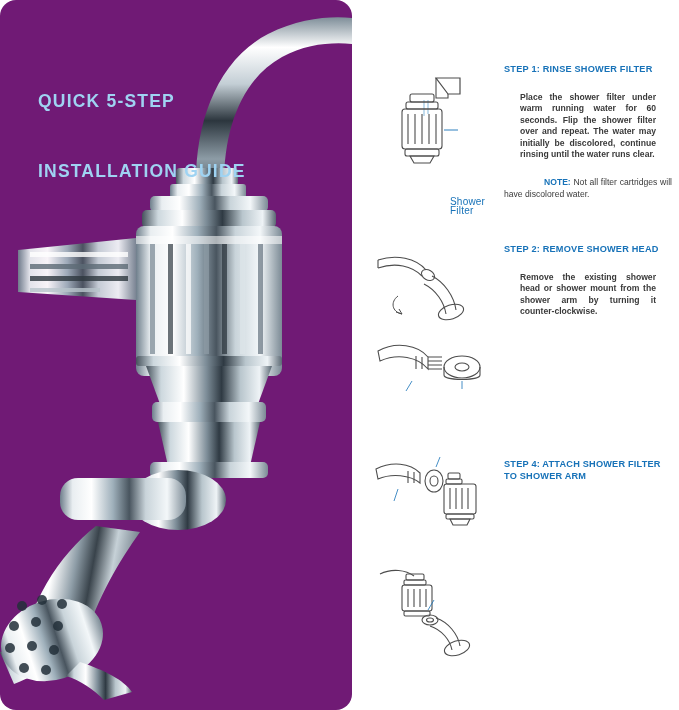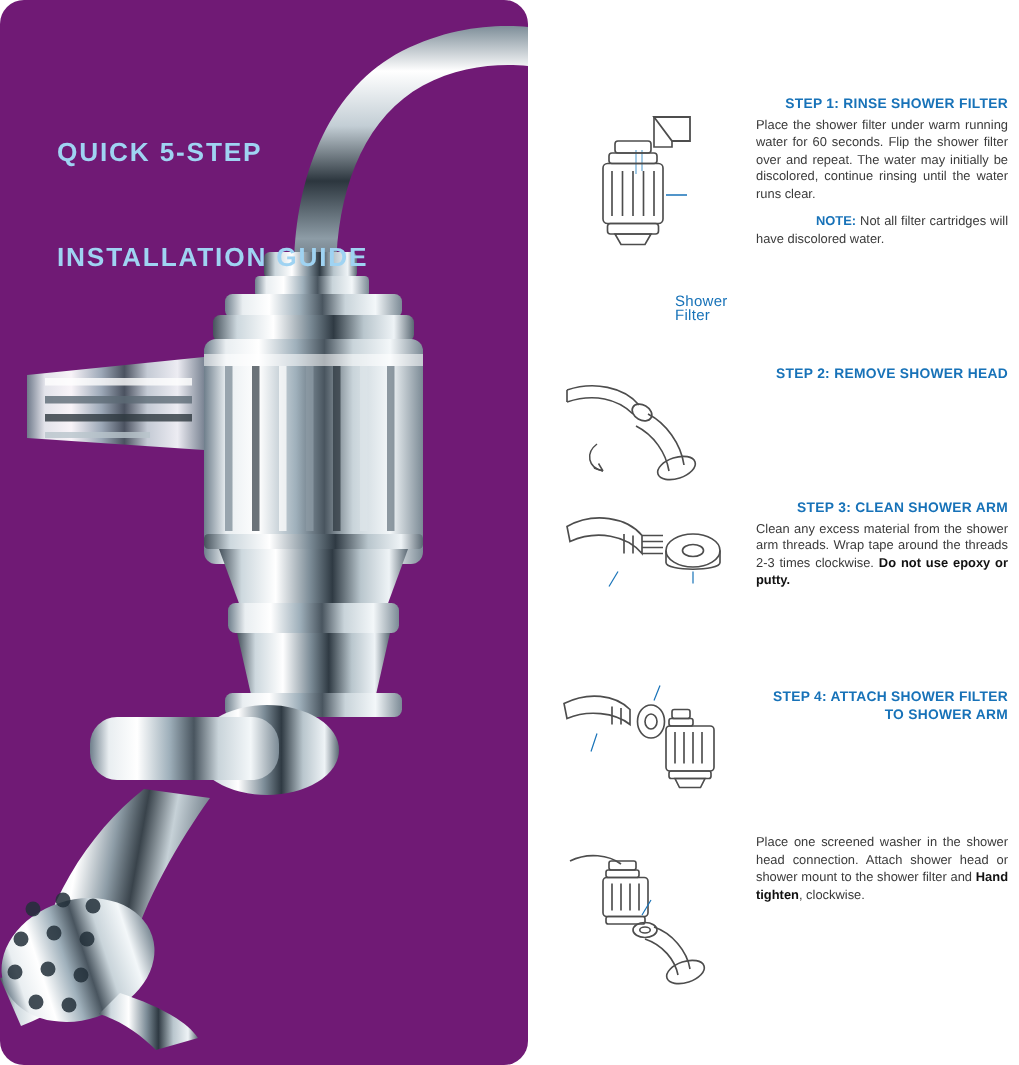--- a/index.html
+++ b/index.html
@@ -69,28 +69,28 @@
     width: 168px;
   }
   .step-head {
     color: #1772b8;
     font-size: 9.2px;
     font-weight: bold;
     letter-spacing: 0.2px;
     line-height: 11.5px;
     margin: 0 0 2px 0;
     text-transform: uppercase;
-    text-align: right;
   }
   .step-body {
     color: #3a3a3a;
     font-size: 8.6px;
     line-height: 11.6px;
     text-align: justify;
-    margin: 0;
+    margin: 16px;
+    font-weight: bold;
   }
   .step-body b { color: #111; }
   .note {
     margin-top: 7px;
     color: #3a3a3a;
     font-size: 8.6px;
     line-height: 11.6px;
     text-align: justify;
   }
   .note .note-label { color: #1772b8; font-weight: bold; padding-left: 40px; }
@@ -265,44 +265,41 @@
           <path d="M62 40 C 74 46, 82 58, 84 70"></path>
 
           <ellipse cx="89" cy="68" rx="13" ry="7" transform="rotate(-18 89 68)"></ellipse>
 
           <path d="M36 52 C 28 58, 30 68, 40 70" stroke-width="1"></path>
           <path d="M40 70 L34 68 M40 70 L37 65" stroke-width="1"></path>
         </g>
       </svg>
       <div class="step-text" style="top:0;">
         <p class="step-head">STEP 2: REMOVE SHOWER HEAD</p>
+        <p class="step-body">Remove the existing shower head or shower mount from the shower arm by turning it counter-clockwise.</p>
       </div>
     </div>
 
     <div class="step" style="top:333px;height:105px;">
       <svg class="step-fig" viewBox="0 0 145 100" height="100" aria-hidden="true">
         <g fill="none" stroke="#4d4d4d" stroke-width="1.1">
 
           <path d="M16 18 C 34 8, 56 12, 66 24 L66 36 C 56 24, 36 20, 18 28 Z"></path>
           <path d="M60 24 L60 36 M54 23 L54 36"></path>
 
           <path d="M66 24 L80 24 M66 28 L80 28 M66 32 L80 32 M66 36 L80 36"></path>
 
           <ellipse cx="100" cy="34" rx="18" ry="11"></ellipse>
           <ellipse cx="100" cy="34" rx="7" ry="4"></ellipse>
           <path d="M82 34 L82 42 C 82 48, 118 48, 118 42 L118 34"></path>
         </g>
         <path d="M50 48 L44 58" stroke="#1772b8" stroke-width="0.8" fill="none"></path>
         <path d="M100 48 L100 56" stroke="#1772b8" stroke-width="0.8" fill="none"></path>
       </svg>
 
-      <div class="step-text" style="top:0;">
-        <p class="step-head">STEP 3: CLEAN SHOWER ARM</p>
-        <p class="step-body"><span>Clean any excess material from the shower arm threads. Wrap tape around the threads 2-3 times clockwise. </span><b>Do not use epoxy or putty.</b></p>
-      </div>
     </div>
 
     <div class="step" style="top:443px;height:110px;">
       <svg class="step-fig" viewBox="0 0 145 100" height="100" aria-hidden="true">
         <g fill="none" stroke="#4d4d4d" stroke-width="1.1">
 
           <path d="M14 26 C 30 18, 48 20, 58 30 L58 40 C 48 32, 30 30, 16 36 Z"></path>
           <path d="M52 29 L52 40 M46 28 L46 40"></path>
 
           <ellipse cx="72" cy="38" rx="9" ry="11"></ellipse>
@@ -339,18 +336,17 @@
           <ellipse cx="68" cy="64" rx="3.5" ry="2"></ellipse>
 
           <path d="M74 62 C 86 66, 96 78, 98 90"></path>
           <path d="M68 70 C 80 74, 88 84, 90 94"></path>
           <ellipse cx="95" cy="92" rx="13" ry="7" transform="rotate(-18 95 92)"></ellipse>
         </g>
         <path d="M66 54 L72 44" stroke="#1772b8" stroke-width="0.8" fill="none"></path>
       </svg>
 
       <div class="step-text" style="top:0;">
-        <p class="step-body"><span>Place one screened washer in the shower head connection. Attach shower head or shower mount to the shower filter and </span><b>Hand tighten</b><span>, clockwise.</span></p>
       </div>
     </div>
 
   </div>
 </div>
 
 </body></html>

